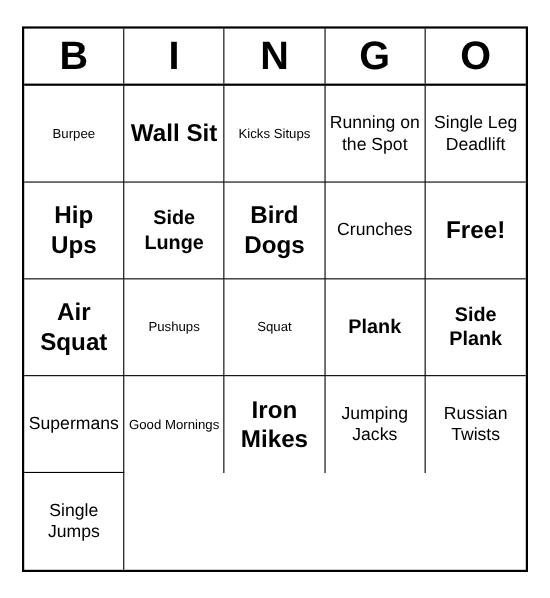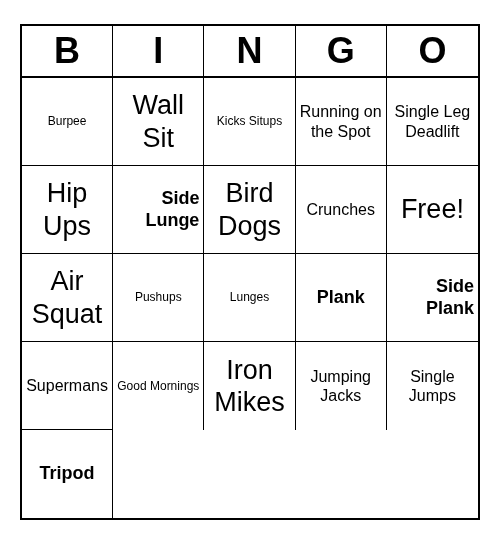--- a/index.html
+++ b/index.html
@@ -52,27 +52,26 @@
       font-size: 13px;
       line-height: 1.2;
     }
     .bingo-cell:nth-child(5n) {
       border-right: none;
     }
     .bingo-cell:nth-last-child(-n+5) {
       border-bottom: none;
     }
     .bingo-cell.large {
-      font-size: 27px;
-      font-weight: normal;
+      font-size: 22px;
+      font-weight: bold;
     }
     .bingo-cell.medium {
       font-size: 18px;
       font-weight: bold;
-      text-align: right;
     }
     .bingo-cell.small {
       font-size: 12px;
     }
     .bingo-cell.xsmall {
       font-size: 16px;
     }
   </style>
 </head>
 <body>
@@ -91,23 +90,23 @@
       <div class="bingo-cell small">Kicks Situps</div>
       <div class="bingo-cell xsmall">Running on the Spot</div>
       <div class="bingo-cell xsmall">Single Leg Deadlift</div>
       <div class="bingo-cell large">Hip Ups</div>
       <div class="bingo-cell medium">Side Lunge</div>
       <div class="bingo-cell large">Bird Dogs</div>
       <div class="bingo-cell xsmall">Crunches</div>
       <div class="bingo-cell large">Free!</div>
       <div class="bingo-cell large">Air Squat</div>
       <div class="bingo-cell small">Pushups</div>
-      <div class="bingo-cell small">Lunges</div>
+      <div class="bingo-cell small">Squat</div>
       <div class="bingo-cell medium">Plank</div>
       <div class="bingo-cell medium">Side Plank</div>
       <div class="bingo-cell xsmall">Supermans</div>
       <div class="bingo-cell small">Good Mornings</div>
       <div class="bingo-cell large">Iron Mikes</div>
       <div class="bingo-cell xsmall">Jumping Jacks</div>
+      <div class="bingo-cell xsmall">Russian Twists</div>
       <div class="bingo-cell xsmall">Single Jumps</div>
-      <div class="bingo-cell medium">Tripod</div>
     </div>
 </div>
 
 </body></html>

